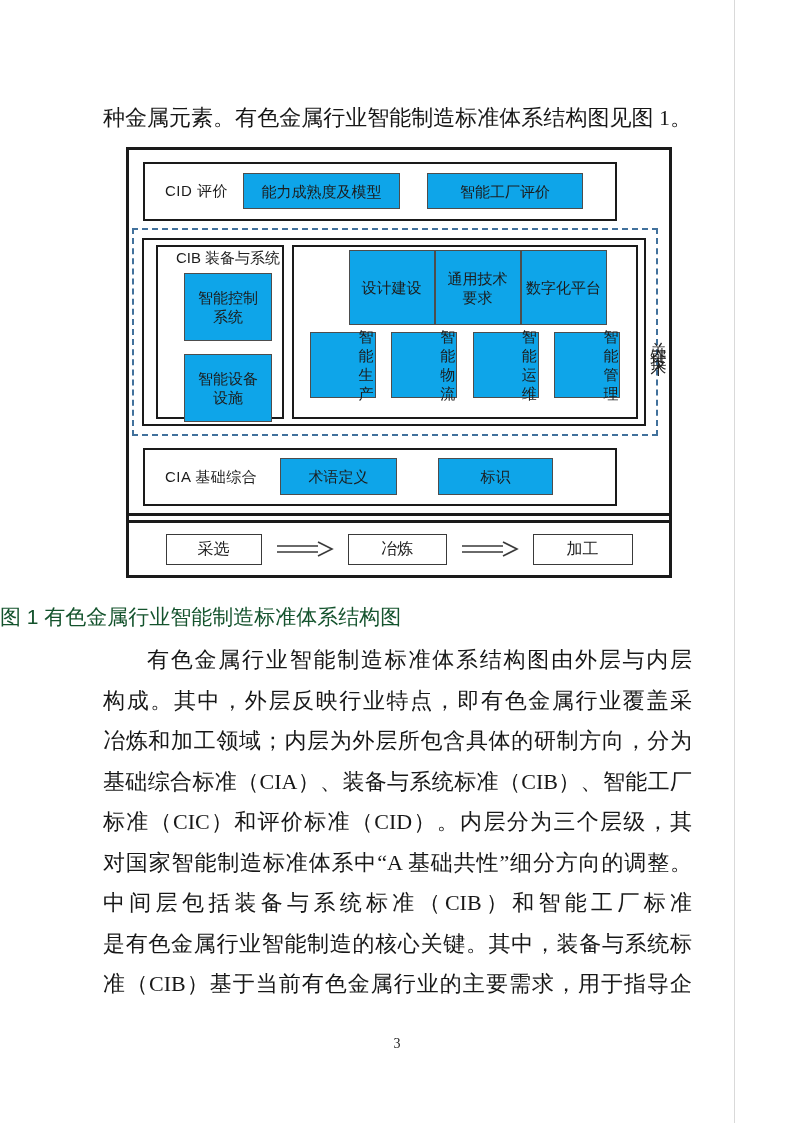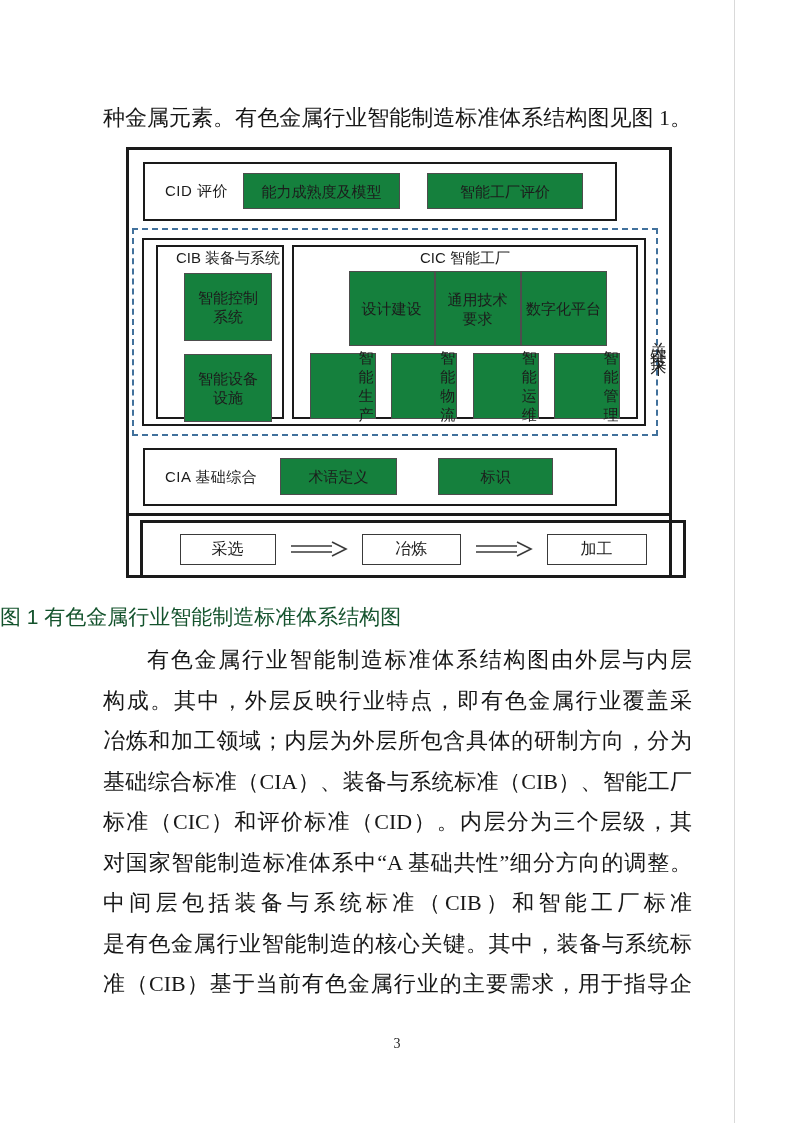--- a/index.html
+++ b/index.html
@@ -58,21 +58,21 @@
   .cia-row{left:14px;top:298px;width:474px;height:58px;}
   .row-label{
     position:absolute;left:20px;top:0;height:100%;
     display:flex;align-items:center;
     font-size:15px;letter-spacing:.5px;white-space:nowrap;
   }
   .small-box{
     border:1.5px solid #4d4d4d;
     display:flex;align-items:center;justify-content:center;
     text-align:center;font-size:15px;line-height:19px;
-    white-space:pre-line;background:#15803d;
+    white-space:pre-line;background:#0ea5e9;
   }
   .abs{position:absolute;}
   
   .dashed-rect{
     position:absolute;left:3px;top:78px;width:526px;height:208px;
     border:2px dashed var(--dashed);
   }
   .inner-box{
     position:absolute;left:8px;top:8px;width:504px;height:188px;
     border:2px solid var(--line);
@@ -98,21 +98,21 @@
     writing-mode:vertical-rl;text-orientation:upright;
     font-size:16px;letter-spacing:6px;z-index:3;background:transparent;
   }
   .divider{
     position:absolute;left:-3px;top:363px;width:546px;height:0;
     border-top:3px solid var(--line);
   }
   .flow-band{
     position:absolute;left:-3px;bottom:-3px;width:546px;height:58px;
     border:3px solid var(--line);
-    display:flex;align-items:center;justify-content:center;gap:14px;margin-left:14px;
+    display:flex;align-items:center;justify-content:center;gap:14px;
   }
   .flow-box{
     border:1.5px solid #3a3a3a;font-size:16px;
     display:flex;align-items:center;justify-content:center;
     white-space:nowrap;
   }
   .flow-box.b1{width:96px;height:31px;}
   .flow-box.b2{width:99px;height:31px;}
   .flow-box.b3{width:100px;height:31px;}
   .flow-arrow{display:flex;align-items:center;}
@@ -142,21 +142,20 @@
 
         <div class="group-box cib-box">
           <div class="group-label">CIB 装备与系统</div>
           <div class="small-box sb1">智能控制
 系统</div>
           <div class="small-box sb2">智能设备
 设施</div>
         </div>
 
         <div class="group-box cic-box">
-          <div class="group-label">CIC 智能工厂</div>
           <div class="cic-row1">
             <div class="small-box">设计建设</div>
             <div class="small-box">通用技术
 要求</div>
             <div class="small-box">数字化平台</div>
           </div>
           <div class="cic-row2">
             <div class="small-box">智能
 生产</div>
             <div class="small-box">智能

